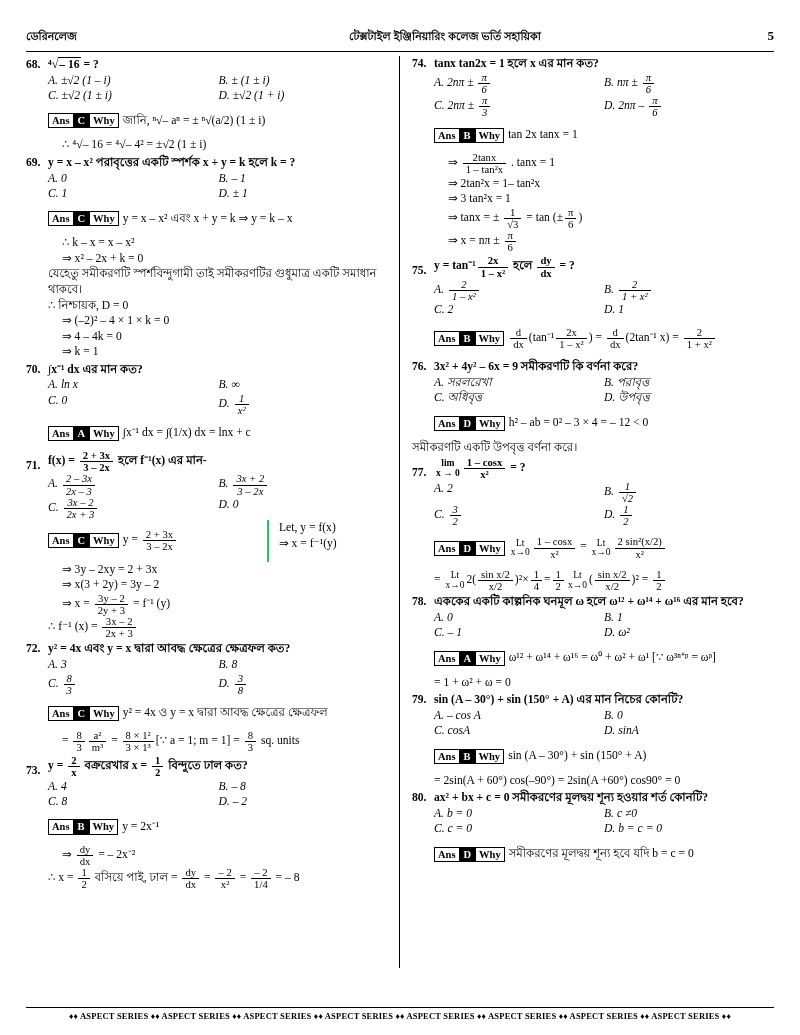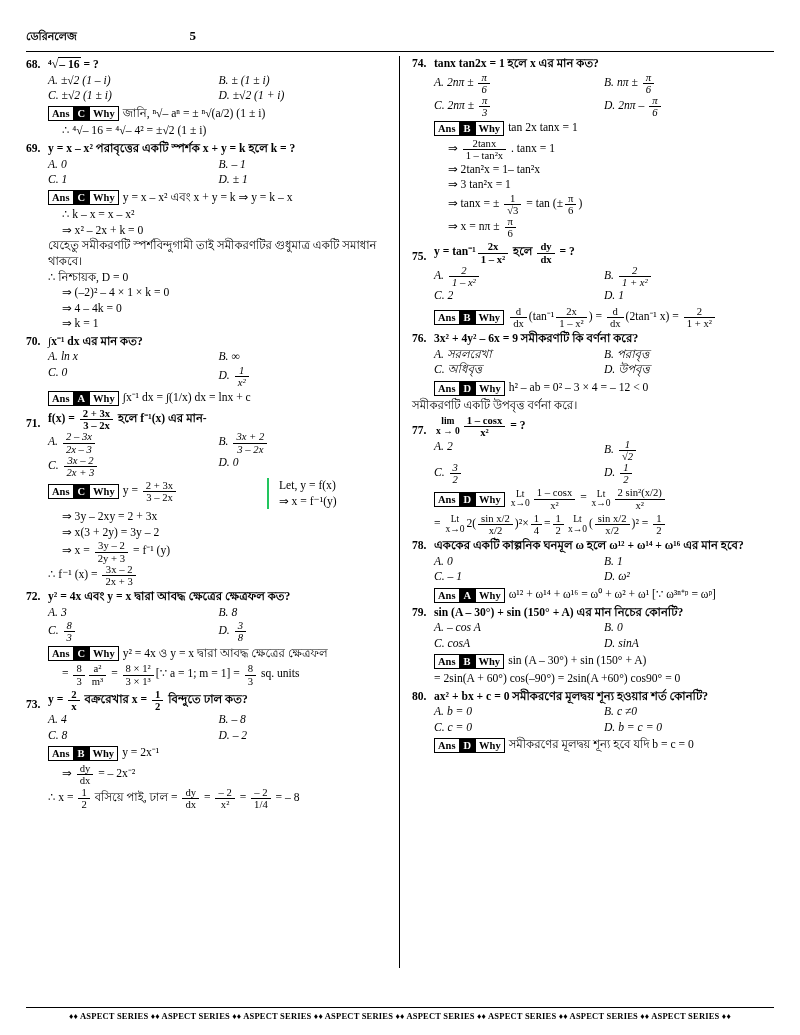--- a/index.html
+++ b/index.html
@@ -57,21 +57,21 @@
     font-size:10.5px;font-weight:bold;
     vertical-align:middle;
     margin-right:4px;
     line-height:1.05;
   }
   .anstag span{padding:1px 3px;}
   .anstag .mid{
     border-left:1.1px solid #000;border-right:1.1px solid #000;
     background:#000;color:#fff;padding:1px 4px;
   }
-  .ansrow{margin:2px 0;}
+  .ansrow{margin:9px 0;}
   
   .frac{
     display:inline-flex;flex-direction:column;
     vertical-align:middle;text-align:center;
     font-size:.92em;line-height:1.05;
     margin:0 2px;
   }
   .frac .num{border-bottom:1px solid #000;padding:0 3px;}
   .frac .den{padding:0 3px;}
   .rad{display:inline-block;}
@@ -92,20 +92,21 @@
     letter-spacing:.2px;
   }
 </style>
 </head>
 <body>
 
 <div class="page">
 
   <div class="hdr">
     <div class="hdr-left bn">ডেরিনলেজ</div>
+    <div class="hdr-center bn">টেক্সটাইল ইঞ্জিনিয়ারিং কলেজ ভর্তি সহায়িকা</div>
     <div class="hdr-right">5</div>
   </div>
   <div class="rule"></div>
 
   <div class="cols">
 
     <div class="col left">
 
       <div class="q">
         <div class="qhead">
@@ -548,20 +549,21 @@
           <div class="opt">D. ω²</div>
         </div>
         <div class="body">
           <div class="ansrow">
             <span class="anstag">
                 <span>Ans</span>
                 <span class="mid">A</span>
                 <span>Why</span>
               </span><span>ω¹² + ω¹⁴ + ω¹⁶ = ω⁰ + ω² + ω¹ [∵ ω³ⁿ⁺ᵖ = ωᵖ]</span>
           </div>
+          <div class="line">= 1 + ω² + ω = 0</div>
         </div>
       </div>
 
       <div class="q">
         <div class="qhead">
           <div class="qnum">79.</div>
           <div class="qtext">sin (A – 30°) + sin (150° + A) এর মান নিচের কোনটি?</div>
         </div>
         <div class="opts">
           <div class="opt">A. – cos A</div>

